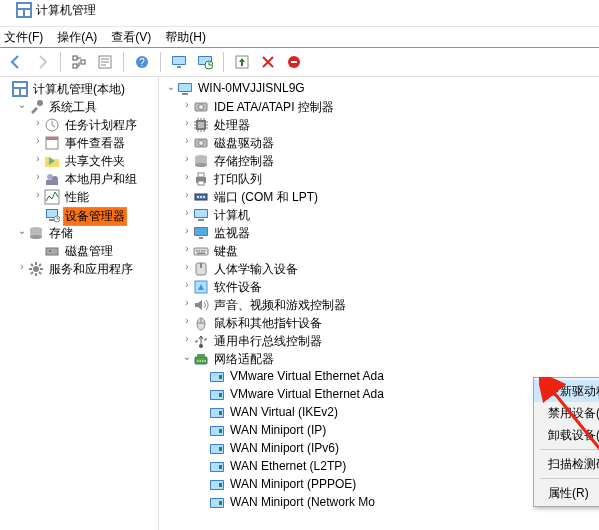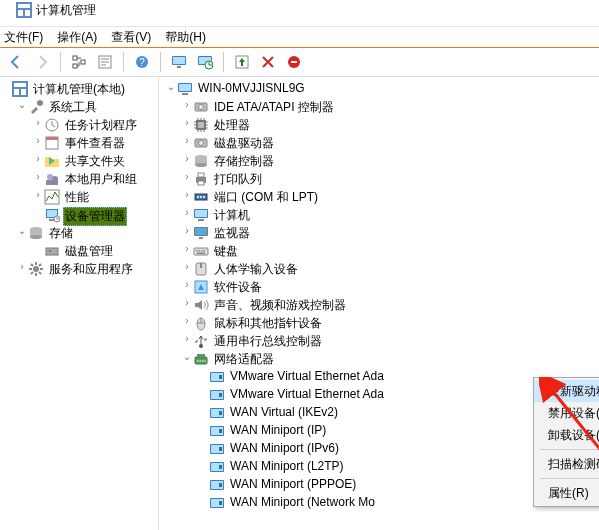--- a/index.html
+++ b/index.html
@@ -12,21 +12,21 @@
 .tool-bar .btn{width:22px;height:22px;display:flex;align-items:center;justify-content:center;border:1px solid transparent;border-radius:2px}
 .main{display:flex;height:calc(530px - 22px - 20px - 28px - 6px)}
 .left-pane{width:158px;border-right:1px solid #ddd;overflow:hidden;padding-top:4px}
 .right-pane{flex:1;overflow:hidden;padding-top:4px;position:relative}
 .tree{list-style:none;margin:0;padding:0}
 .tree ul{list-style:none;margin:0;padding:0 0 0 16px}
 .row{display:flex;align-items:flex-start;height:18px;white-space:nowrap;padding-right:4px}
 .row .twisty{width:12px;text-align:center;color:#777;font-size:10px;cursor:pointer;user-select:none}
 .row .ico{width:16px;height:16px;margin-right:3px;flex:none}
 .row .label{padding:0 2px}
-.row.selected .label{background:#4d7c0f;border:1px dotted #7ab8e8;padding:0 1px}
+.row.selected .label{background:#f97316;border:1px dotted #7ab8e8;padding:0 1px}
 .ctx-menu{position:absolute;left:374px;top:300px;width:150px;background:#f2f2f2;border:1px solid #aaa;box-shadow:2px 2px 4px rgba(0,0,0,0.25);padding:2px 0;z-index:10}
 .ctx-menu .mi{height:22px;display:flex;align-items:center;padding:0 14px;cursor:default}
 .ctx-menu .mi.hover{background:#cce8ff}
 .ctx-menu .divider{height:1px;background:#ccc;margin:3px 6px}
 .arrow{position:absolute;z-index:20;pointer-events:none}
 svg{display:block}
 </style>
 </head>
 <body>
 
@@ -591,21 +591,21 @@
                     </svg>
                     <span class="label">WAN Miniport (IPv6)</span>
                   </div>
                 </li>
                 <li>
                   <div class="row">
                     <span class="twisty"></span>
                     <svg class="ico">
                       <use href="#i-nic"></use>
                     </svg>
-                    <span class="label">WAN Miniport (L2TP)</span>
+                    <span class="label">WAN Ethernet (L2TP)</span>
                   </div>
                 </li>
                 <li>
                   <div class="row">
                     <span class="twisty"></span>
                     <svg class="ico">
                       <use href="#i-nic"></use>
                     </svg>
                     <span class="label">WAN Miniport (PPPOE)</span>
                   </div>

